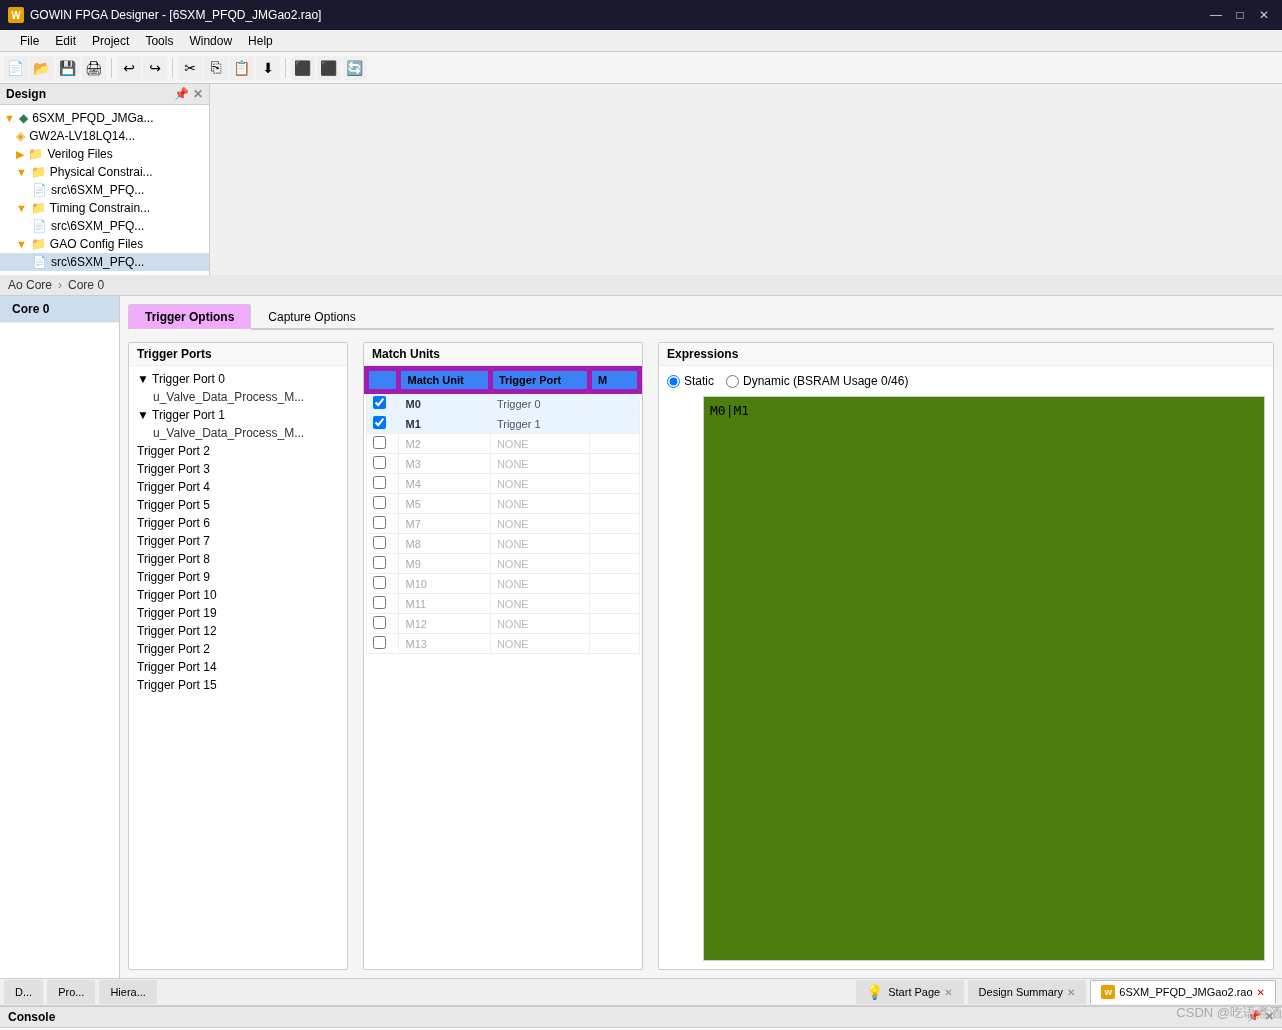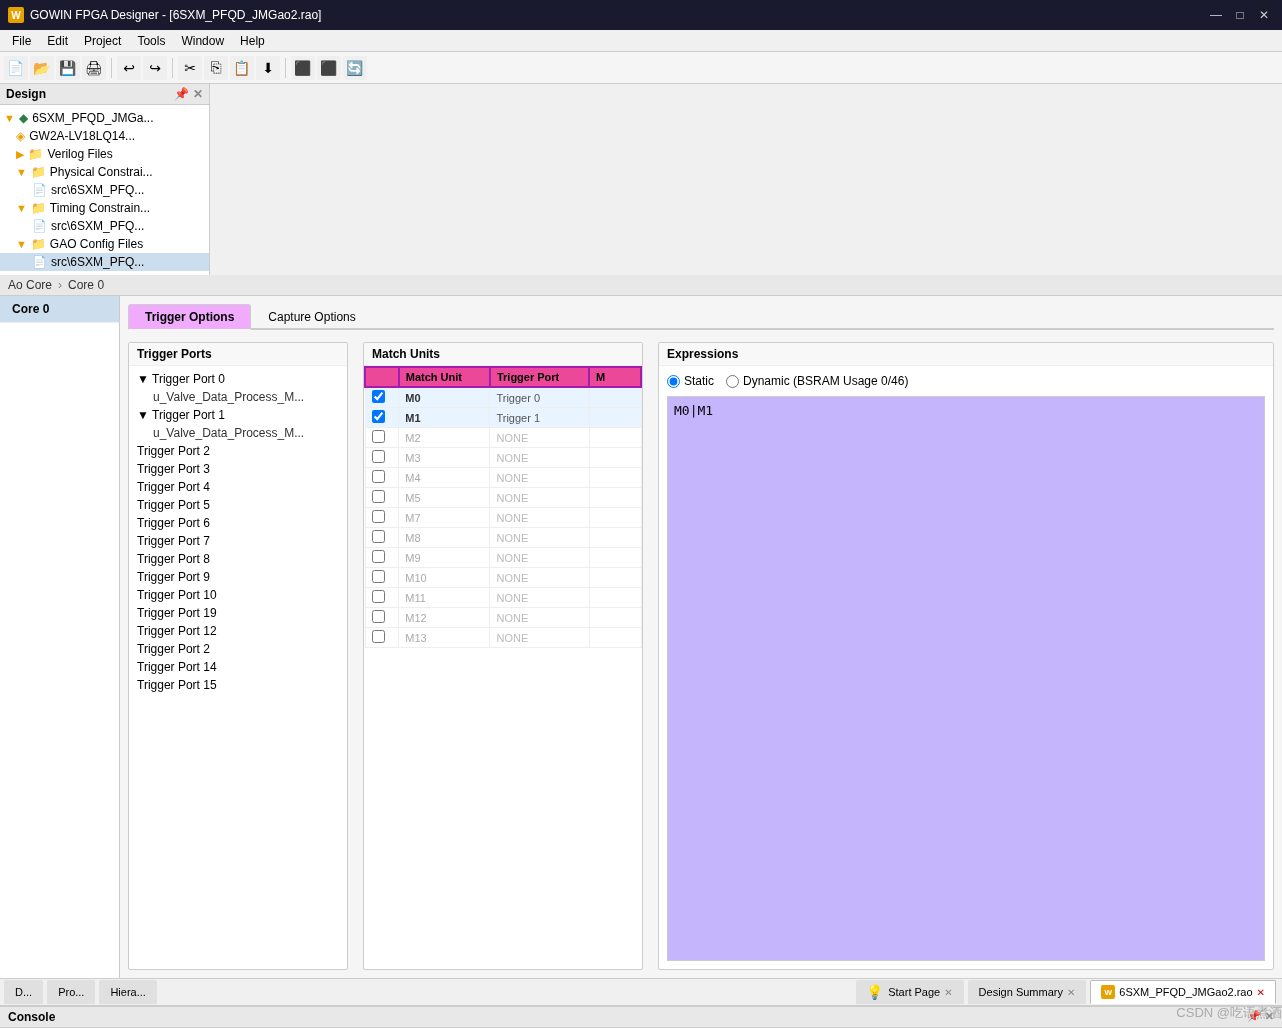--- a/index.html
+++ b/index.html
@@ -20,21 +20,21 @@
     .title-bar-controls { display: flex; gap: 4px; }
     .title-btn { width: 20px; height: 20px; display: flex; align-items: center; justify-content: center; cursor: pointer; font-size: 12px; color: #ccc; border: none; background: transparent; }
     
     
     .menu-bar {
       background: #f0f0f0;
       height: 22px;
       display: flex;
       align-items: center;
       border-bottom: 1px solid #ccc;
-      padding: 0 4px;
+      padding: 0 12px;
     }
     .menu-item { padding: 2px 8px; cursor: pointer; font-size: 12px; }
     
     
     .toolbar {
       background: #f5f5f5;
       height: 32px;
       display: flex;
       align-items: center;
       border-bottom: 1px solid #ccc;
@@ -179,22 +179,22 @@
     .expr-panel { flex: 1; min-width: 200px; }
     
     
     .trigger-tree { padding: 4px; overflow: auto; flex: 1; font-size: 12px; }
     .trigger-node { padding: 2px 4px; cursor: pointer; }
     .trigger-sub { padding-left: 20px; color: #333; }
     
     
     .match-table { width: 100%; border-collapse: collapse; font-size: 11px; }
     .match-table th {
-      background: #ec4899;
-      border: 2px solid #a21caf;
+      background: #3b82f6;
+      border: 5px solid #a21caf;
       padding: 3px 6px;
       text-align: left;
       font-weight: bold;
       white-space: nowrap;
     }
     .match-table td {
       border: 1px solid #eee;
       padding: 2px 6px;
       white-space: nowrap;
     }
@@ -209,22 +209,23 @@
     .expr-content { padding: 8px; flex: 1; display: flex; flex-direction: column; gap: 8px; }
     .radio-row { display: flex; align-items: center; gap: 12px; font-size: 12px; }
     .radio-item { display: flex; align-items: flex-end; gap: 4px; cursor: pointer; }
     .expr-textarea {
       flex: 1;
       border: 1px solid #ccc;
       padding: 6px;
       font-size: 13px;
       font-family: monospace;
       resize: none;
-      background: #c4b5fd;
+      background: #4d7c0f;
       min-height: 350px;
+      margin-left: 36px;
     }
     
     
     .bottom-tab-bar {
       height: 28px;
       background: #f0f0f0;
       border-top: 1px solid #ccc;
       border-bottom: 1px solid #ccc;
       display: flex;
       align-items: center;

